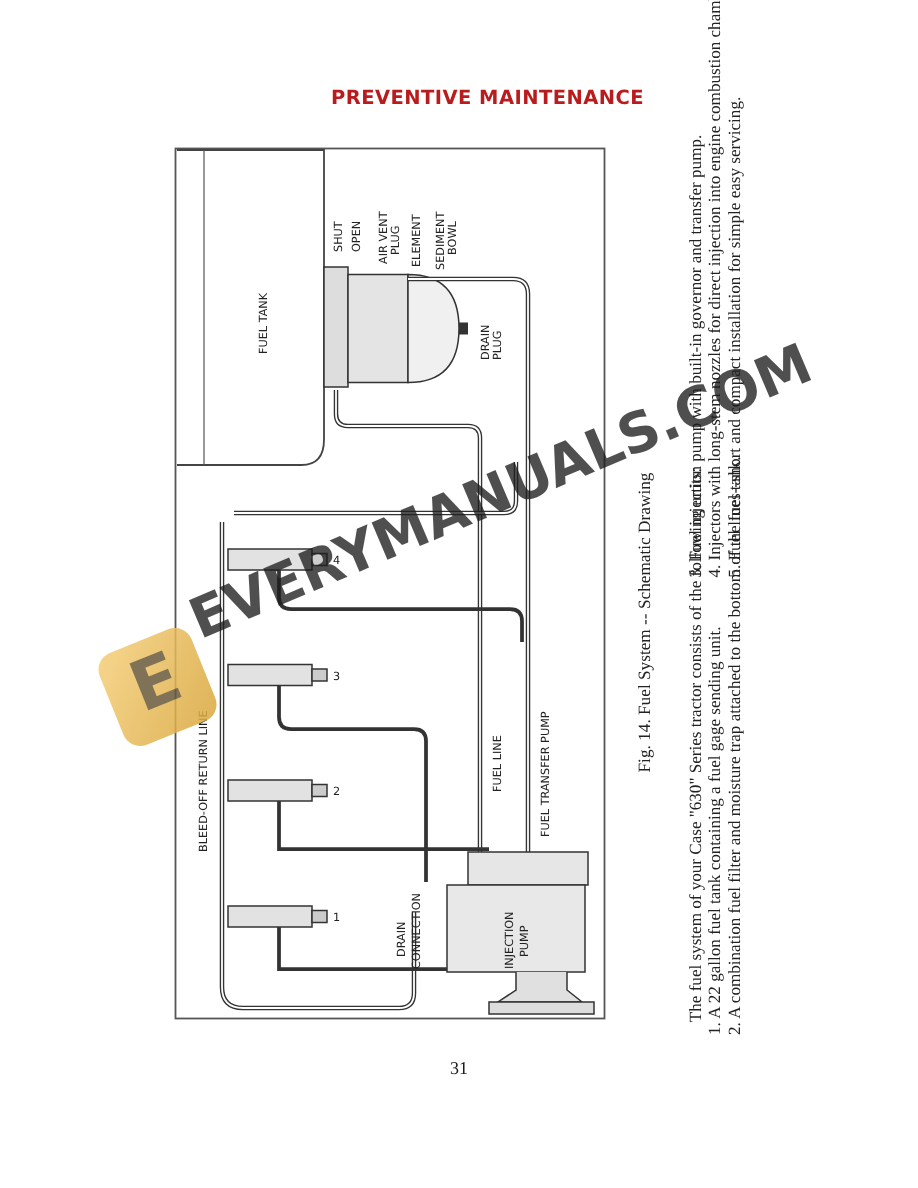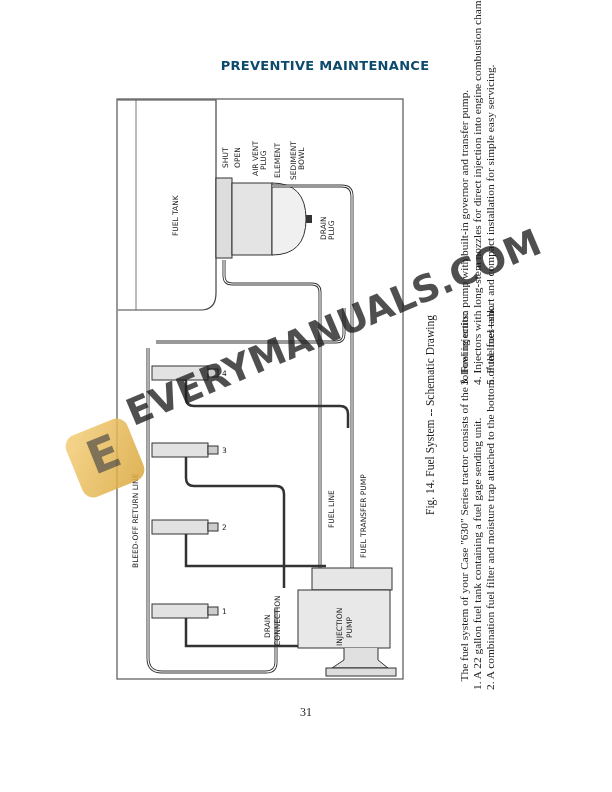--- a/index.html
+++ b/index.html
@@ -1,17 +1,17 @@
 <!DOCTYPE html>
 <html><head>
 <meta charset="utf-8">
 <style>
   html, body { margin:0; padding:0; background:#ffffff; }
   body { width:612px; height:792px; position:relative; overflow:hidden; font-family:"Liberation Serif", serif; color:#1a1a1a; }
-  .header { position:absolute; left:0; top:58px; width:612px; text-align:center; font-family:"DejaVu Sans", sans-serif; font-weight:bold; font-size:13px; letter-spacing:0.3px; color:#0c4a6e; padding-left:38px; box-sizing:border-box; }
+  .header { position:absolute; left:0; top:58px; width:612px; text-align:center; font-family:"DejaVu Sans", sans-serif; font-weight:bold; font-size:13px; letter-spacing:0.3px; color:#b91c1c; padding-left:38px; box-sizing:border-box; }
   .figure { position:absolute; left:116px; top:98px; width:288px; height:582px; }
   .figure svg { width:100%; height:100%; }
   .rot-col { position:absolute; transform-origin:0 0; transform:rotate(-90deg); white-space:nowrap; }
   .caption { left:424px; top:515px; font-size:11.5px; color:#222; }
   .col-left { left:458px; top:690px; width:300px; font-size:11.4px; line-height:13.2px; color:#222; }
   .col-right { left:458px; top:385px; width:290px; font-size:11.4px; line-height:13.2px; color:#222; }
   .col-left p, .col-right p { margin:0; }
   .li { display:block; padding-left:14px; text-indent:-14px; }
   .pagenum { position:absolute; left:0; top:705px; width:612px; text-align:center; font-size:12px; font-family:"Liberation Serif", serif; box-sizing:border-box; }
   .wm-text { position:absolute; left:120px; top:395px; transform-origin:0 0; transform:rotate(-23deg); font-family:"DejaVu Sans", sans-serif; font-weight:bold; font-size:37px; color:rgba(30,30,30,0.78); letter-spacing:0px; white-space:nowrap; }

